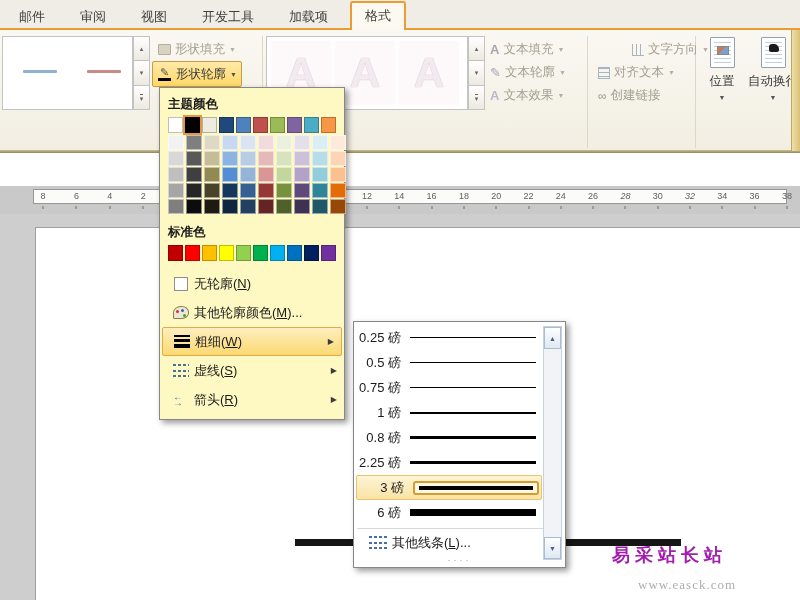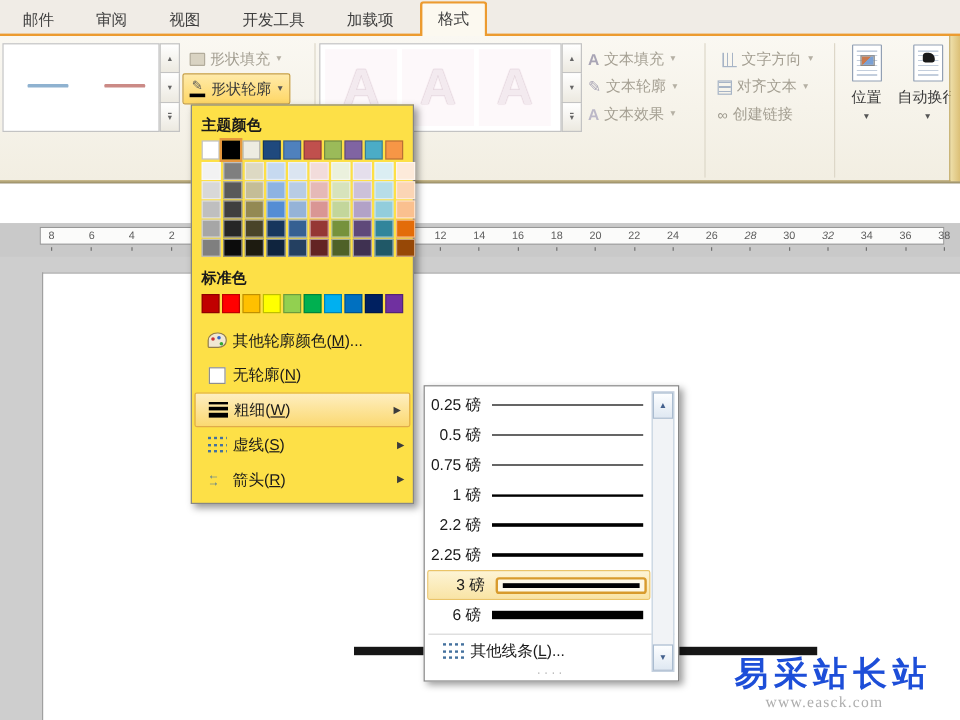--- a/index.html
+++ b/index.html
@@ -69,26 +69,26 @@
   .whitestrip { position:absolute; left:0; top:153px; width:800px; height:33px; background:#fff; }
   .rulerzone { position:absolute; left:0; top:186px; width:800px; height:28px; background:#c9c9c9; }
   .rulerband { position:absolute; left:33px; top:3px; width:754px; height:15px; background:#fbfbfa; border:1px solid #979797; }
   .rnum { position:absolute; top:1px; transform:translateX(-50%); font-size:9px; color:#5e5e5e; }
   .rtick { position:absolute; top:20px; width:1px; height:3px; background:#707070; transform:translateX(-50%); }
   .docarea { position:absolute; left:0; top:214px; width:800px; height:386px; background:#cecece; }
   .page { position:absolute; left:35px; top:13px; width:765px; height:373px; background:#fff;
           border-left:1px solid #a0a0a0; border-top:1px solid #a0a0a0; }
   .docline { position:absolute; left:295px; top:539px; width:386px; height:7px; background:#161616; z-index:3; }
   .wm-title { position:absolute; left:612px; top:543px; width:188px; z-index:4; font-family:"DejaVu Serif","Liberation Serif",serif;
-              font-weight:bold; font-size:28px; letter-spacing:5px; color:#1d4ed8; white-space:nowrap; }
+              font-weight:bold; font-size:18px; letter-spacing:5px; color:#a21caf; white-space:nowrap; }
   .wm-url { position:absolute; left:638px; top:577px; z-index:4; font-family:Liberation Serif, serif;
             font-size:13px; letter-spacing:1px; color:#aeaeae; }
 
   
-  .menu { position:absolute; left:159px; top:87px; width:186px; z-index:20; background:#fde047;
+  .menu { position:absolute; left:159px; top:87px; width:186px; z-index:20; background:#fef9c3;
           border:1px solid #878787; box-shadow:3px 3px 6px rgba(0,0,0,.4); padding:3px 0 5px; }
   .mhead { font-size:12.5px; font-weight:bold; color:#1a1a1a; padding:5px 8px 4px; }
   .crow { display:flex; gap:2px; padding:0 8px; }
   .csw { width:16px; height:16px; border:1px solid rgba(0,0,0,.25); }
   .csw.selected { outline:2px solid #e6973c; outline-offset:0; }
   .tintgrid { display:flex; gap:2px; padding:2px 8px 0; }
   .tintcol { display:flex; flex-direction:column; }
   .tcell { width:16px; height:15px; margin-bottom:1px; border:1px solid rgba(255,255,255,.5); }
   .mitems { margin-top:8px; }
   .mrow { position:relative; height:29px; display:flex; align-items:center; padding-left:8px; font-size:13px; color:#1a1a1a; }
@@ -193,21 +193,21 @@
       <span class="a-icon">✎</span>
       <span>文本轮廓</span>
       <span class="dd">▼</span>
     </div>
     <div class="rbtn" style="left:486px;top:55px">
       <span class="a-icon" style="color:#bcb8c8">A</span>
       <span>文本效果</span>
       <span class="dd">▼</span>
     </div>
 
-    <div class="rbtn" style="left:598px;top:9px">
+    <div class="rbtn" style="left:628px;top:9px">
       <span class="stripe-v"></span>
       <span>文字方向</span>
       <span class="dd">▼</span>
     </div>
     <div class="rbtn" style="left:594px;top:32px">
       <span class="stripe-h"></span>
       <span>对齐文本</span>
       <span class="dd">▼</span>
     </div>
     <div class="rbtn" style="left:594px;top:55px">
@@ -385,33 +385,33 @@
         <div class="csw" style="background: rgb(146, 208, 80);"></div>
         <div class="csw" style="background: rgb(0, 176, 80);"></div>
         <div class="csw" style="background: rgb(0, 176, 240);"></div>
         <div class="csw" style="background: rgb(0, 112, 192);"></div>
         <div class="csw" style="background: rgb(0, 32, 96);"></div>
         <div class="csw" style="background: rgb(112, 48, 160);"></div>
       </div>
     <div class="mitems" id="mitems">
         <div class="mrow">
           <span class="micon">
+            <span class="none-icon"></span>
+          </span>
+          <span><span>无轮廓(</span><span class="key">N</span><span>)</span></span>
+        </div>
+        <div class="mrow">
+          <span class="micon">
             <span class="palette-icon">
               <i style="background: rgb(204, 51, 51); left: 2px; top: 3px;"></i>
               <i style="background: rgb(51, 102, 204); left: 7px; top: 2px;"></i>
               <i style="background: rgb(51, 170, 51); left: 9px; top: 7px;"></i>
             </span>
           </span>
           <span><span>其他轮廓颜色(</span><span class="key">M</span><span>)...</span></span>
-        </div>
-        <div class="mrow">
-          <span class="micon">
-            <span class="none-icon"></span>
-          </span>
-          <span><span>无轮廓(</span><span class="key">N</span><span>)</span></span>
         </div>
         <div class="mrow hl">
           <span class="micon">
             <span class="weight-icon">
               <i style="height: 2px;"></i>
               <i style="height: 3px;"></i>
               <i style="height: 4px;"></i>
             </span>
           </span>
           <span><span>粗细(</span><span class="key">W</span><span>)</span></span>
@@ -461,21 +461,21 @@
             <i style="height: 1.5px;"></i>
           </span>
         </div>
         <div class="wrow">
           <span class="wlabel">1 磅</span>
           <span class="pv">
             <i style="height: 2px;"></i>
           </span>
         </div>
         <div class="wrow">
-          <span class="wlabel">2.2 磅</span>
+          <span class="wlabel">0.8 磅</span>
           <span class="pv">
             <i style="height: 2.5px;"></i>
           </span>
         </div>
         <div class="wrow">
           <span class="wlabel">2.25 磅</span>
           <span class="pv">
             <i style="height: 3px;"></i>
           </span>
         </div>

